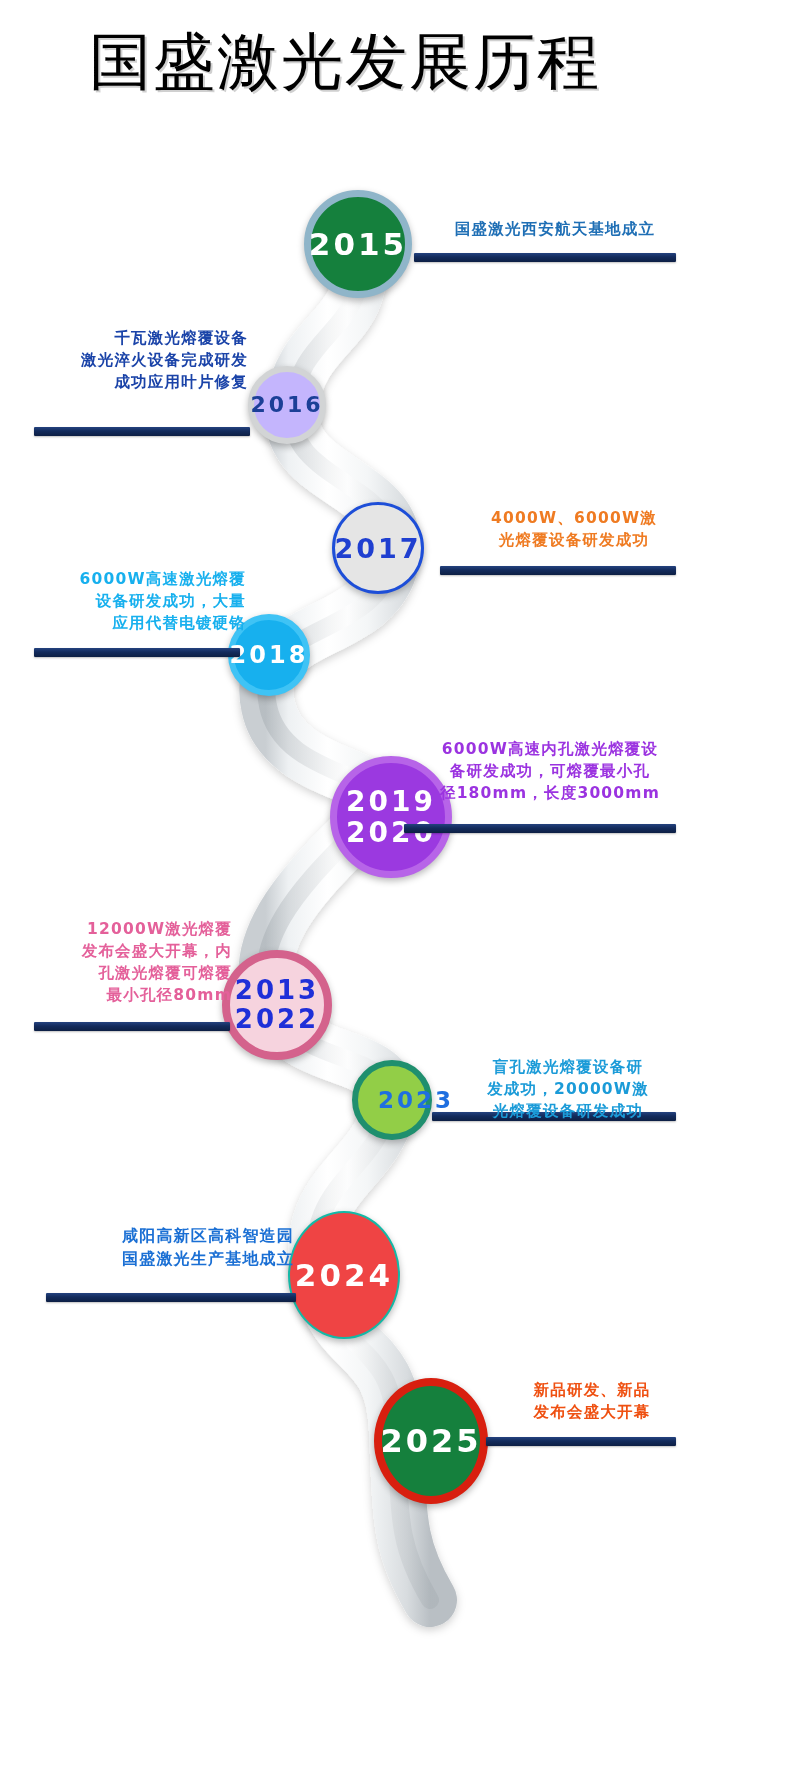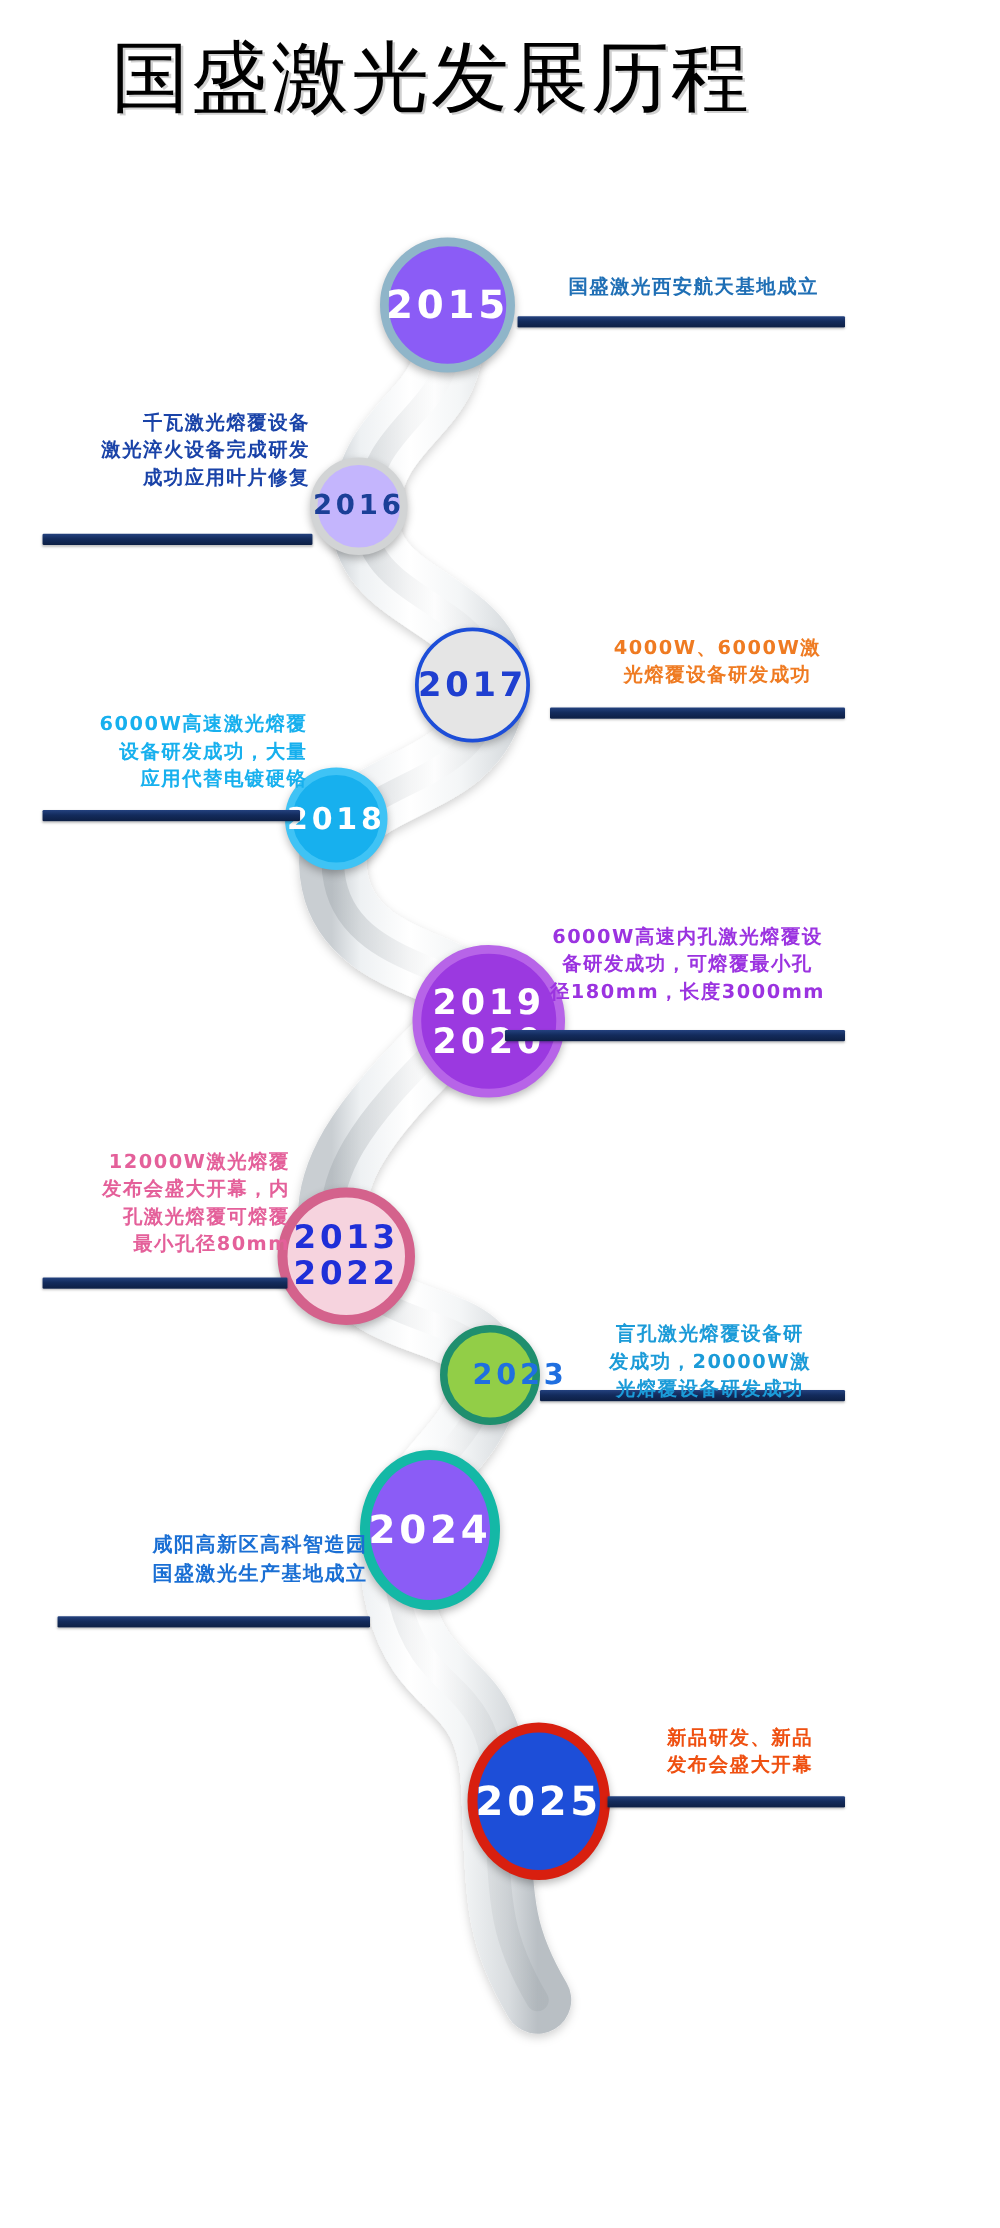--- a/index.html
+++ b/index.html
@@ -93,21 +93,21 @@
       C 284,784 410,770 370,816
       C 332,860 240,930 272,1006
       C 300,1072 404,1046 388,1112
       C 374,1172 296,1190 320,1282
       C 340,1360 392,1340 396,1430
       C 400,1520 398,1546 430,1600" fill="none" stroke="url(#silverEdge)" stroke-width="18" stroke-linecap="round" opacity="0.55"></path>
   </g>
 </svg>
 
 <div class="node">
-  <div class="circle" style="left:304px;top:190px;width:108px;height:108px;background:#8b5cf6;border:7px solid #8fb5c9;">
+  <div class="circle" style="left:304px;top:190px;width:108px;height:108px;background:#15803d;border:7px solid #8fb5c9;">
     <span class="yr" style="color:#ffffff;font-size:31px;">2015</span>
   </div>
   <div class="bar" style="left:414px;top:253px;width:262px;"></div>
   <div class="cap r" style="left:420px;top:218px;width:270px;font-size:15.5px;color:#1f6fb5;">国盛激光西安航天基地成立</div>
 </div>
 
 <div class="node">
   <div class="circle" style="left:248px;top:366px;width:78px;height:78px;background:#c4b5fd;border:6px solid #d2d4d5;">
     <span class="yr" style="color:#1b3f97;font-size:22px;">2016</span>
   </div>
@@ -163,28 +163,28 @@
   <div class="circle" style="left:352px;top:1060px;width:80px;height:80px;background:#92ce47;border:6px solid #1f8f6e;">
     <span class="yr" style="color:#1f6fe0;font-size:23px;padding-left:48px;">2023</span>
   </div>
   <div class="bar" style="left:432px;top:1112px;width:244px;"></div>
   <div class="cap r" style="left:448px;top:1056px;width:240px;font-size:15.5px;color:#1b9bd8;">盲孔激光熔覆设备研
 发成功，20000W激
 光熔覆设备研发成功</div>
 </div>
 
 <div class="node">
-  <div class="circle" style="left:288px;top:1160px;width:112px;height:128px;background:#8b5cf6;border:8px solid #14b8a6;">
+  <div class="circle" style="left:288px;top:1211px;width:112px;height:128px;background:#ef4444;border:2px solid #14b8a6;">
     <span class="yr" style="color:#ffffff;font-size:31px;">2024</span>
   </div>
   <div class="bar" style="left:46px;top:1293px;width:250px;"></div>
   <div class="cap l" style="left:34px;top:1225px;width:260px;font-size:16px;color:#1a6fd4;">咸阳高新区高科智造园
 国盛激光生产基地成立</div>
 </div>
 
 <div class="node">
-  <div class="circle" style="left:374px;top:1378px;width:114px;height:126px;background:#1d4ed8;border:8px solid #d81f0f;">
+  <div class="circle" style="left:374px;top:1378px;width:114px;height:126px;background:#15803d;border:8px solid #d81f0f;">
     <span class="yr" style="color:#ffffff;font-size:32px;">2025</span>
   </div>
   <div class="bar" style="left:486px;top:1437px;width:190px;"></div>
   <div class="cap r" style="left:494px;top:1379px;width:196px;font-size:15.5px;color:#ef5011;">新品研发、新品
 发布会盛大开幕</div>
 </div>
 
 </body></html>

